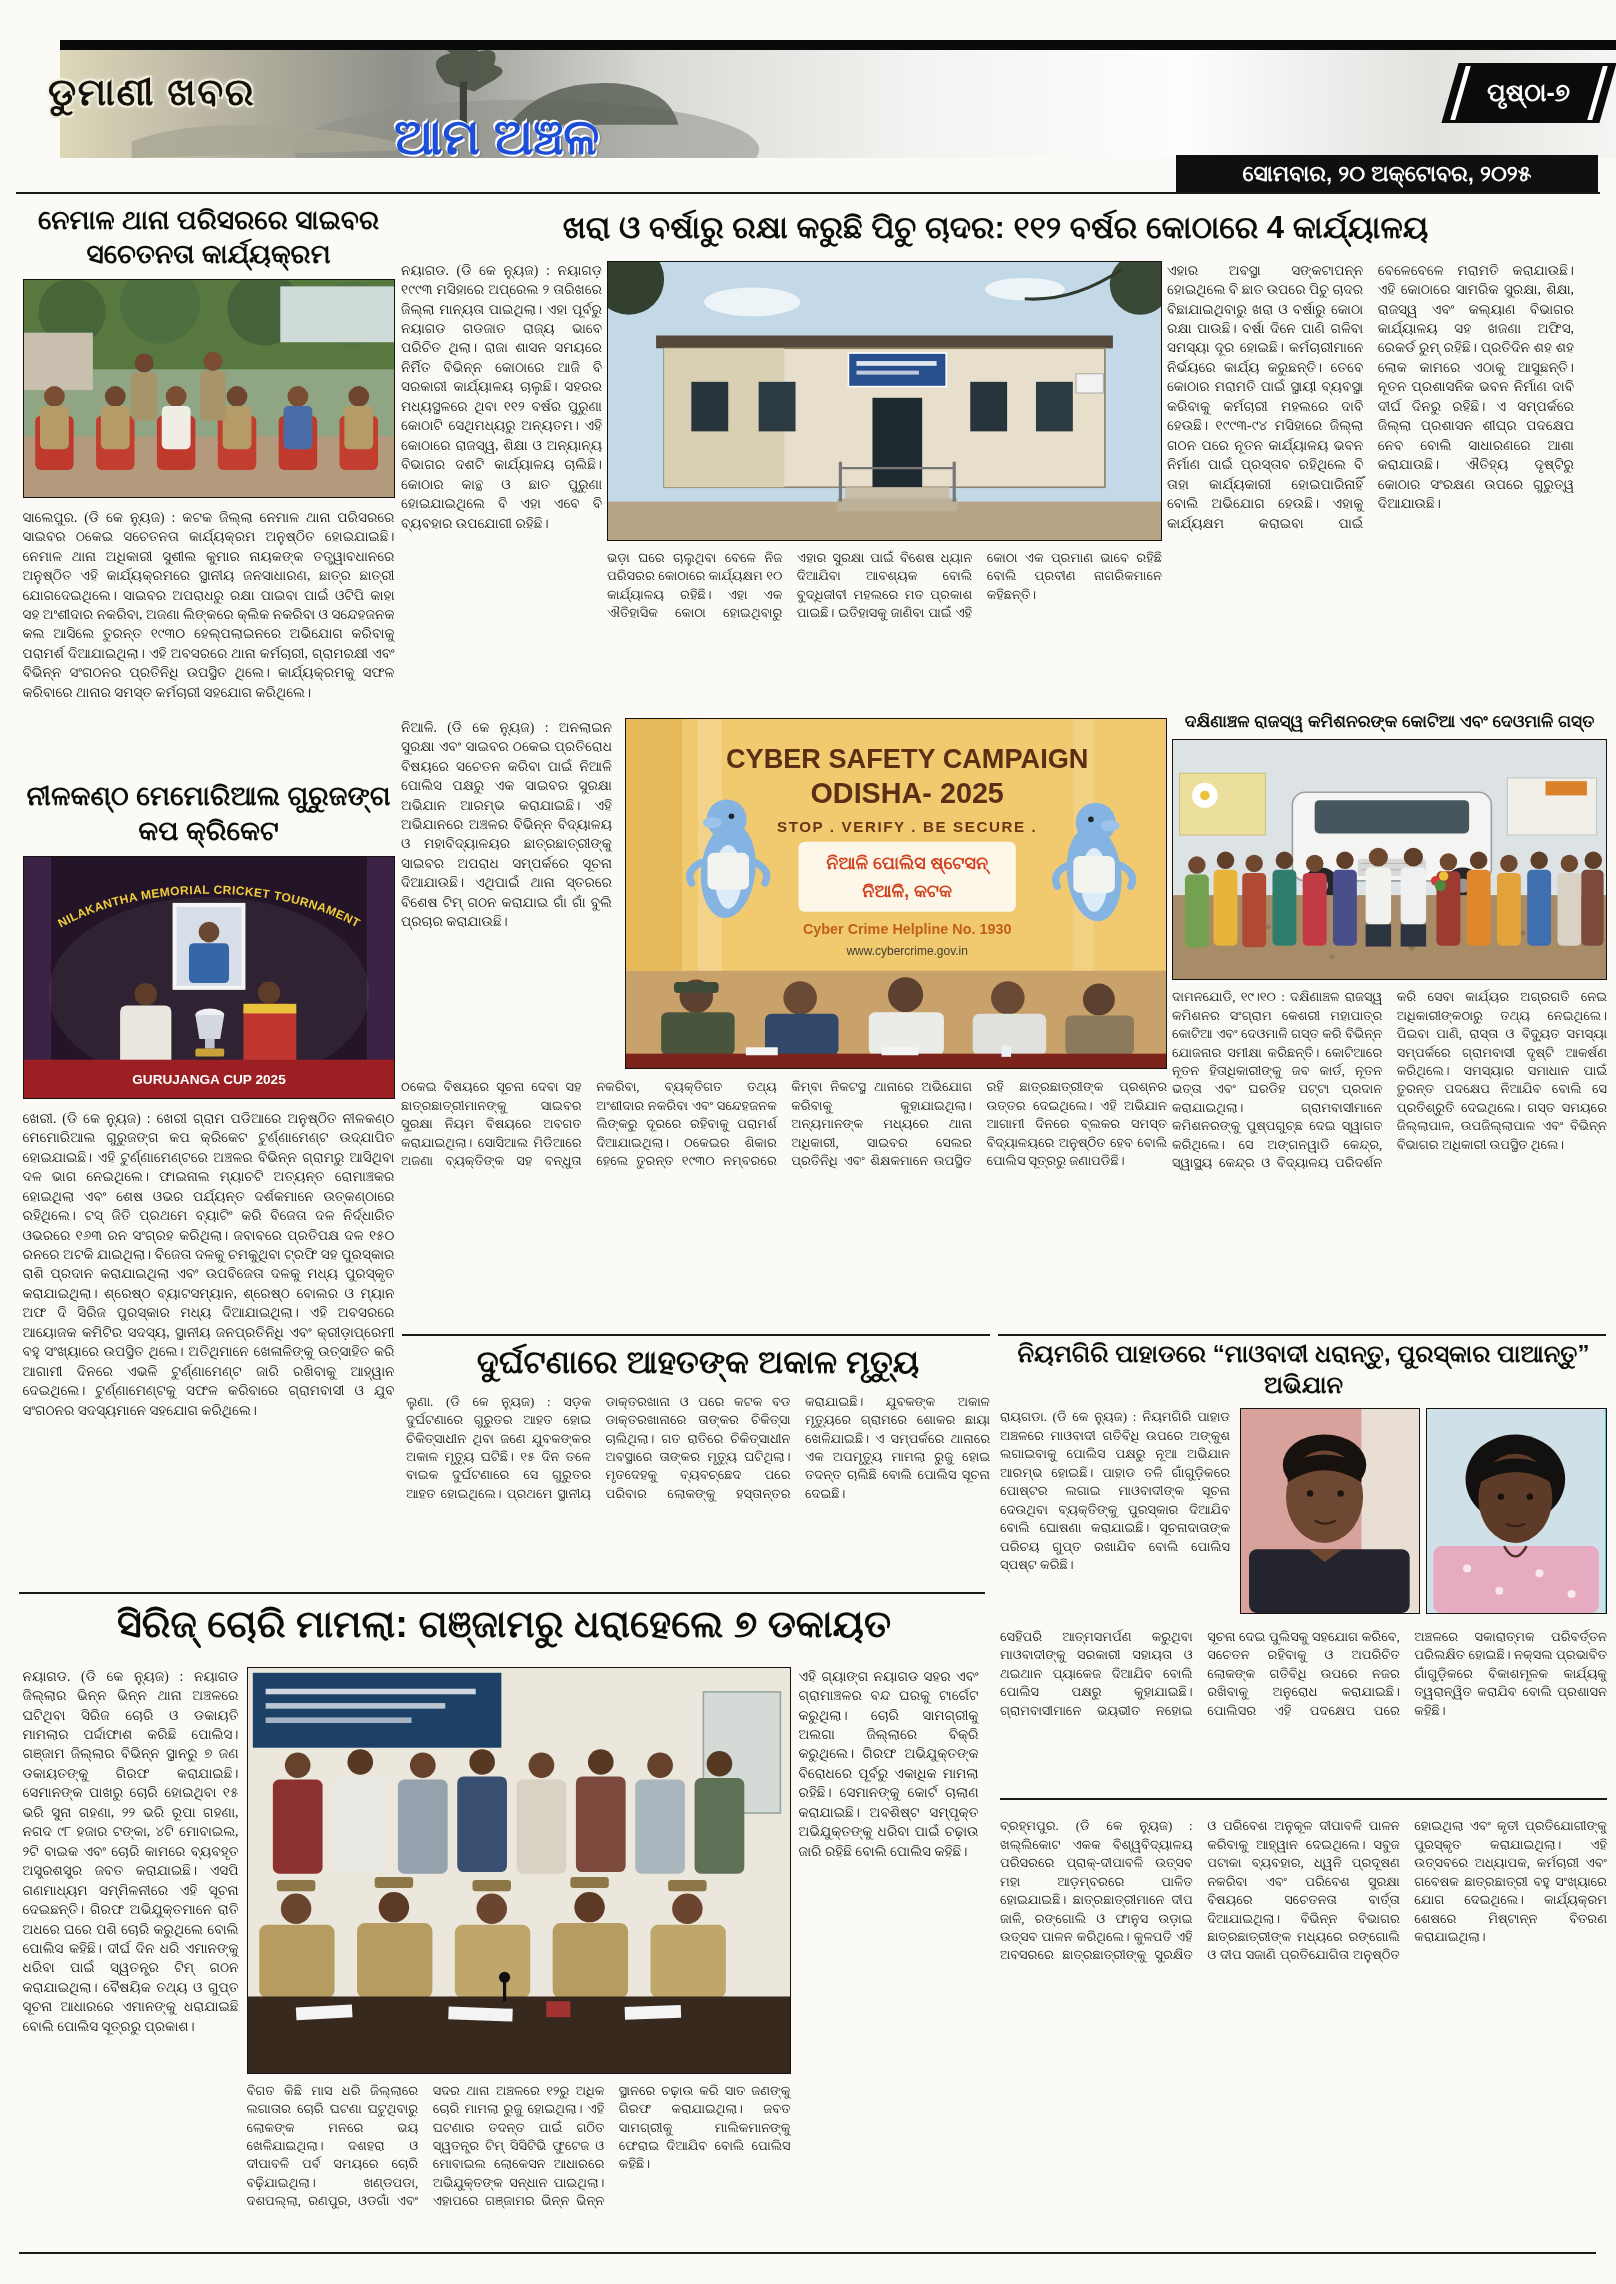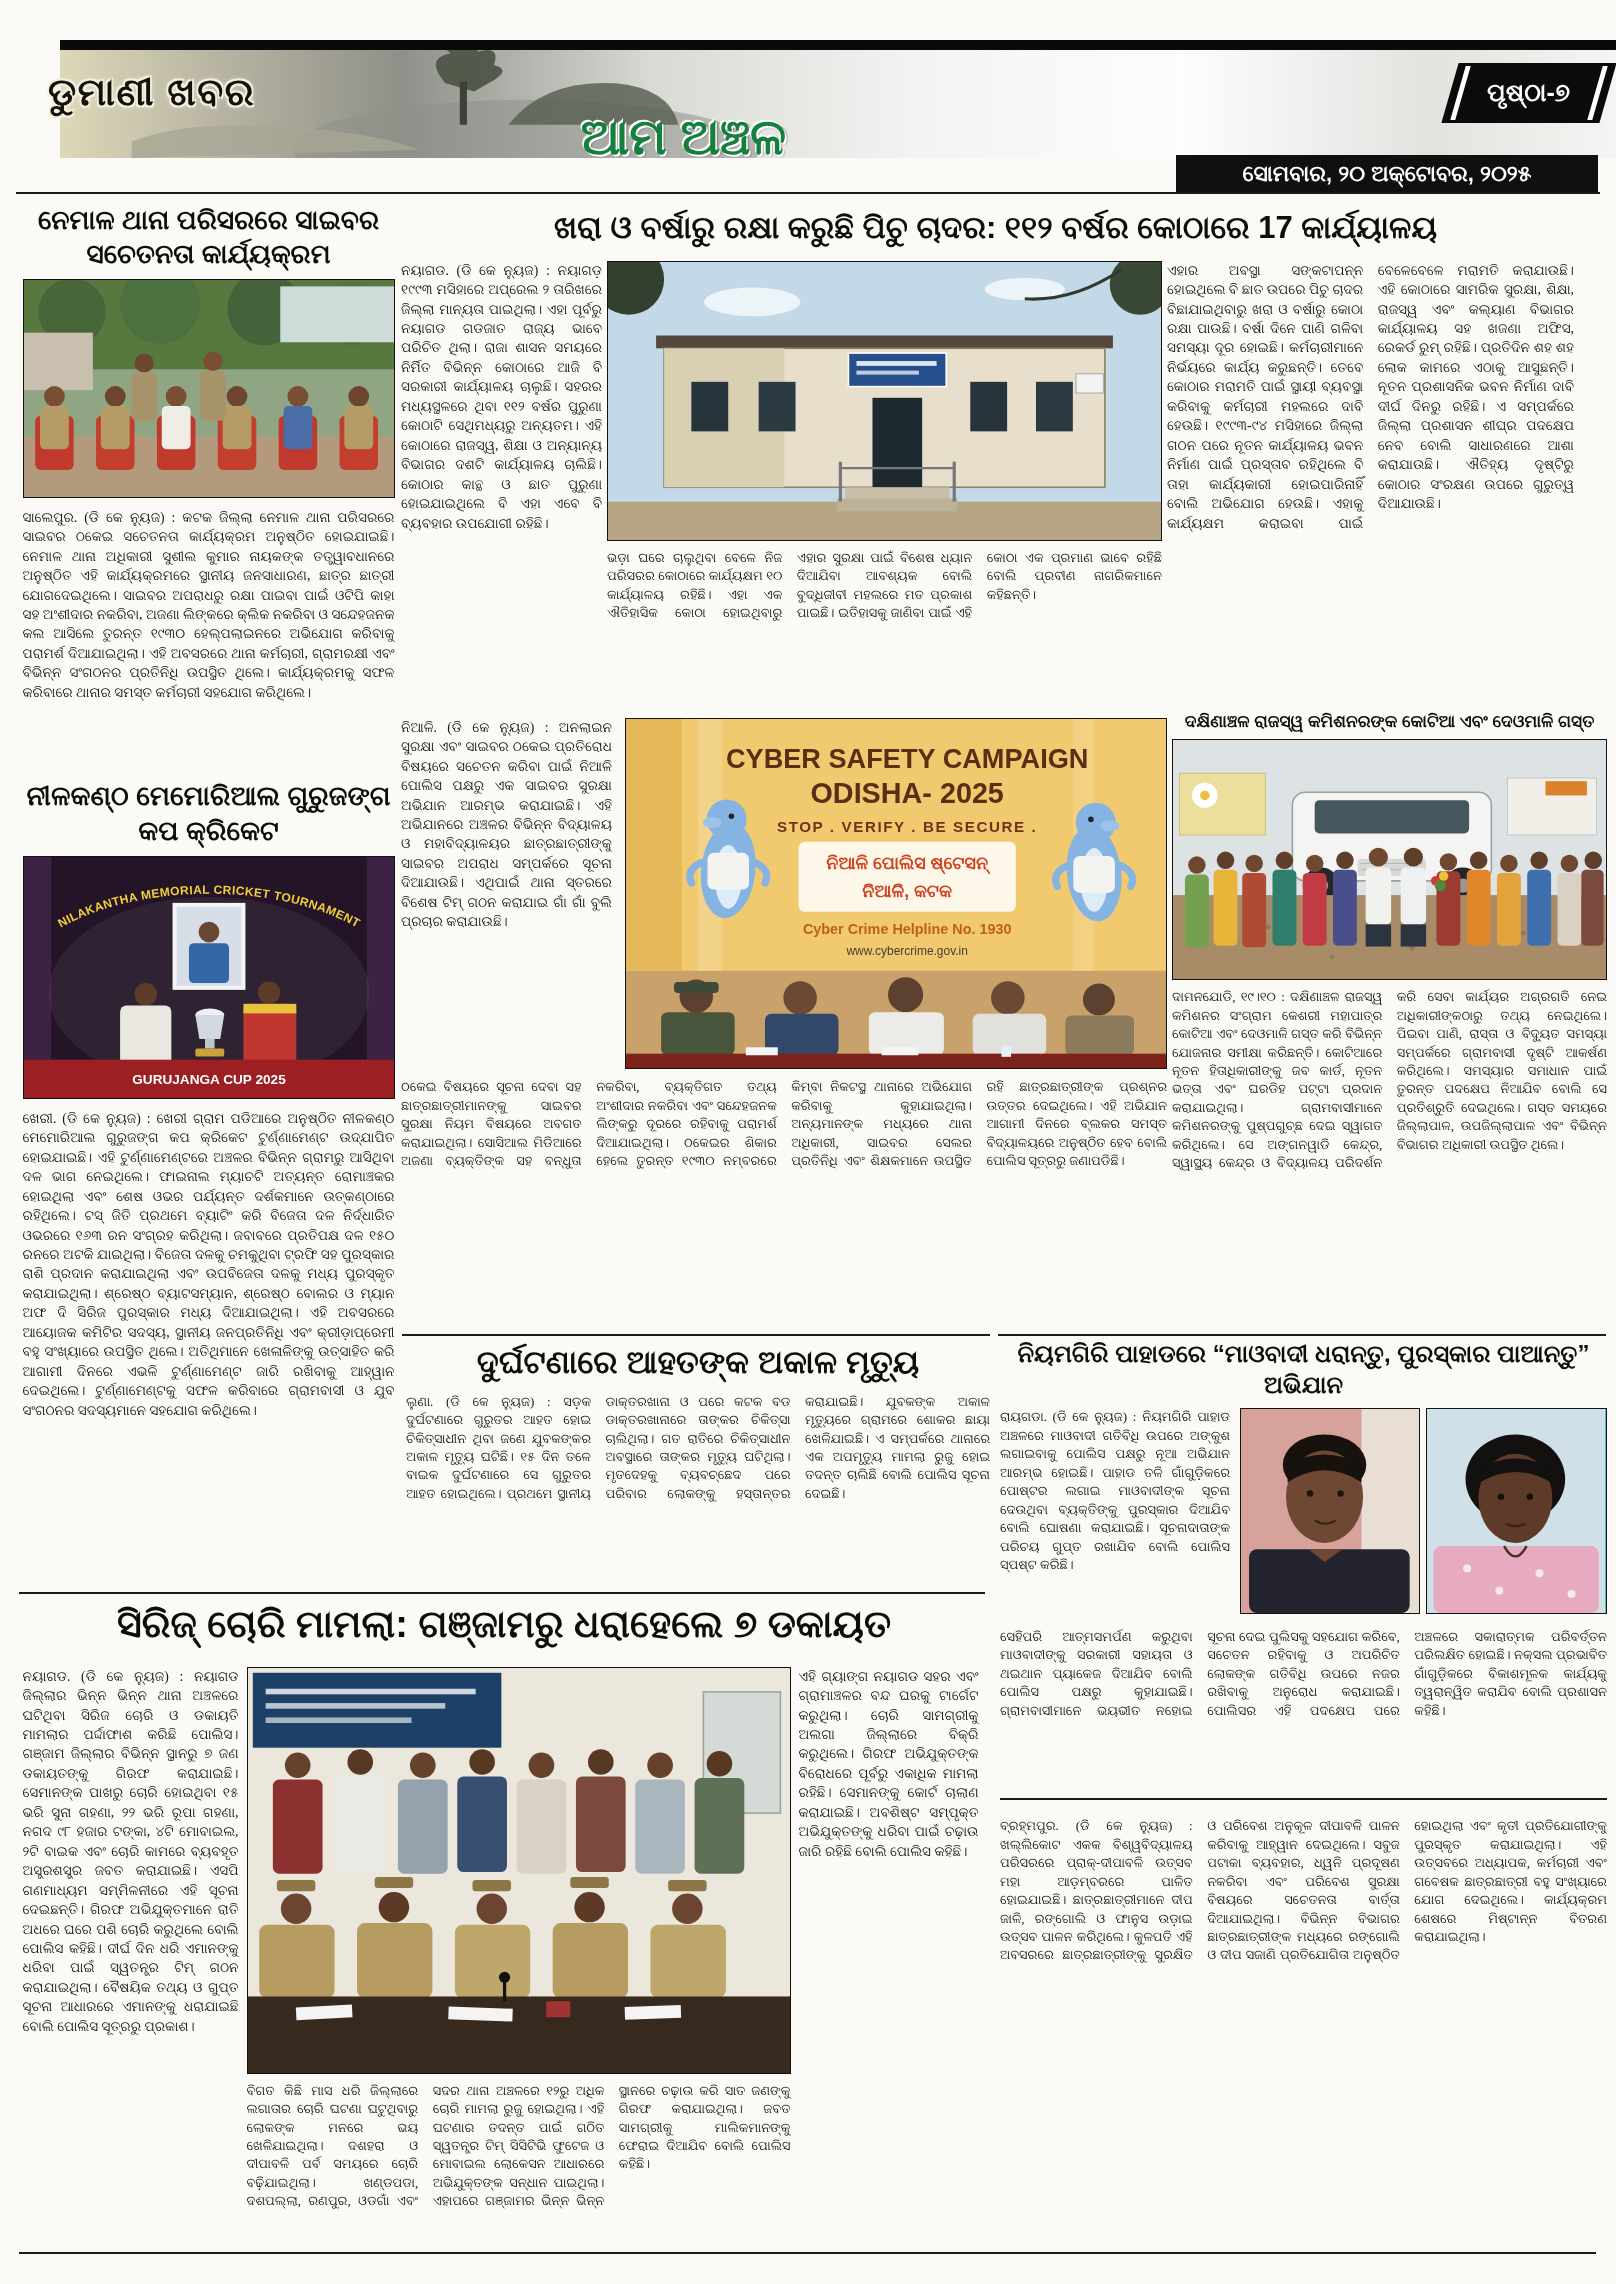--- a/index.html
+++ b/index.html
@@ -23,22 +23,22 @@
     border-top:10.5px solid #0a0a0a;
     background:linear-gradient(90deg,#ddd8b8 0%,#b9b4a2 10%,#8f9089 22%,#d9dad6 38%,#f3f3f1 55%,#fdfdfd 72%,#e2e2df 88%,#f5f5f3 100%)}
   .masthead{position:absolute;left:32px;top:37px;font-family:"Liberation Sans",sans-serif;
     font-size:38px;font-weight:800;letter-spacing:1.6px;color:#14110c;
     text-shadow:1.6px 1.6px 0 #f3efdd,-1.6px -1.6px 0 #f3efdd,1.6px -1.6px 0 #f3efdd,-1.6px 1.6px 0 #f3efdd,0 0 6.4px rgba(255,255,255,.8)}
   .pgbadge{position:absolute;right:24px;top:29px;width:158px;height:60px;background:#0b0b0b;
     transform:skewX(-16deg);display:flex;align-items:center;justify-content:center}
   .pgbadge:before,.pgbadge:after{content:"";position:absolute;top:3.2px;bottom:3.2px;width:4.8px;background:#fff}
   .pgbadge:before{left:8px}.pgbadge:after{right:8px}
   .pgbadge span{transform:skewX(16deg);color:#fff;font-family:"Liberation Sans",sans-serif;font-size:25px;font-weight:700}
-  .sectitle{position:absolute;left:378px;width:579px;top:74px;text-align:center;
-    font-family:"Liberation Sans",sans-serif;font-size:50px;font-weight:800;color:#15803d;
+  .sectitle{position:absolute;left:378px;width:579px;top:74px;text-align:left;
+    font-family:"Liberation Sans",sans-serif;font-size:50px;font-weight:800;color:#1d4ed8;
     text-shadow:1.6px 1.6px 0 #ffffff,-1.6px -1.6px 0 #ffffff, 2.4px 2.4px 1.6px rgba(0,0,0,.35)}
   .datebar{position:absolute;right:34px;top:121px;width:422px;height:37px;background:#101010;color:#fff;
     font-family:"Liberation Sans",sans-serif;font-size:22px;font-weight:700;text-align:center;line-height:37px}
   .vtick{position:absolute;right:11.3px;top:24px;width:3.2px;height:134px;background:#0a0a0a}
 
   .mugrow{display:flex;gap:6.4px}
   .mugrow .ph{flex:1}
 </style>
 </head>
 <body>
@@ -139,21 +139,21 @@
         <rect x="214" y="240" width="36" height="10" rx="2" fill="#caa23a"></rect>
       </g>
       <rect x="0" y="254" width="462" height="48" fill="#9c1f24"></rect>
       <text x="231" y="285" text-anchor="middle" font-family="Liberation Sans, sans-serif" font-size="17" font-weight="bold" fill="#ffffff">GURUJANGA CUP 2025</text>
     </svg>
   </div>
   <div class="bd" style="margin-top:9.7px;height:465px">ଖେରୀ. (ଡି କେ ନ୍ୟୁଜ) : ଖେରୀ ଗ୍ରାମ ପଡିଆରେ ଅନୁଷ୍ଠିତ ନୀଳକଣ୍ଠ ମେମୋରିଆଲ ଗୁରୁଜଙ୍ଗ କପ କ୍ରିକେଟ ଟୁର୍ଣ୍ଣାମେଣ୍ଟ ଉଦ୍ଯାପିତ ହୋଇଯାଇଛି। ଏହି ଟୁର୍ଣ୍ଣାମେଣ୍ଟରେ ଅଞ୍ଚଳର ବିଭିନ୍ନ ଗ୍ରାମରୁ ଆସିଥିବା ଦଳ ଭାଗ ନେଇଥିଲେ। ଫାଇନାଲ ମ୍ୟାଚଟି ଅତ୍ୟନ୍ତ ରୋମାଞ୍ଚକର ହୋଇଥିଲା ଏବଂ ଶେଷ ଓଭର ପର୍ଯ୍ୟନ୍ତ ଦର୍ଶକମାନେ ଉତ୍କଣ୍ଠାରେ ରହିଥିଲେ। ଟସ୍ ଜିତି ପ୍ରଥମେ ବ୍ୟାଟିଂ କରି ବିଜେତା ଦଳ ନିର୍ଦ୍ଧାରିତ ଓଭରରେ ୧୬୩ ରନ ସଂଗ୍ରହ କରିଥିଲା। ଜବାବରେ ପ୍ରତିପକ୍ଷ ଦଳ ୧୫୦ ରନରେ ଅଟକି ଯାଇଥିଲା। ବିଜେତା ଦଳକୁ ଚମକୁଥିବା ଟ୍ରଫି ସହ ପୁରସ୍କାର ରାଶି ପ୍ରଦାନ କରାଯାଇଥିଲା ଏବଂ ଉପବିଜେତା ଦଳକୁ ମଧ୍ୟ ପୁରସ୍କୃତ କରାଯାଇଥିଲା। ଶ୍ରେଷ୍ଠ ବ୍ୟାଟସମ୍ୟାନ, ଶ୍ରେଷ୍ଠ ବୋଲର ଓ ମ୍ୟାନ ଅଫ ଦି ସିରିଜ ପୁରସ୍କାର ମଧ୍ୟ ଦିଆଯାଇଥିଲା। ଏହି ଅବସରରେ ଆୟୋଜକ କମିଟିର ସଦସ୍ୟ, ସ୍ଥାନୀୟ ଜନପ୍ରତିନିଧି ଏବଂ କ୍ରୀଡ଼ାପ୍ରେମୀ ବହୁ ସଂଖ୍ୟାରେ ଉପସ୍ଥିତ ଥିଲେ। ଅତିଥିମାନେ ଖେଳାଳିଙ୍କୁ ଉତ୍ସାହିତ କରି ଆଗାମୀ ଦିନରେ ଏଭଳି ଟୁର୍ଣ୍ଣାମେଣ୍ଟ ଜାରି ରଖିବାକୁ ଆହ୍ୱାନ ଦେଇଥିଲେ। ଟୁର୍ଣ୍ଣାମେଣ୍ଟକୁ ସଫଳ କରିବାରେ ଗ୍ରାମବାସୀ ଓ ଯୁବ ସଂଗଠନର ସଦସ୍ୟମାନେ ସହଯୋଗ କରିଥିଲେ।</div>
 </div>
 
 <div class="abs" style="left:401px;top:208px;width:1189px">
-  <div class="h" style="font-size:31px;white-space:nowrap">ଖରା ଓ ବର୍ଷାରୁ ରକ୍ଷା କରୁଛି ପିଚୁ ଚାଦର: ୧୧୨ ବର୍ଷର କୋଠାରେ 17 କାର୍ଯ୍ୟାଳୟ</div>
+  <div class="h" style="font-size:31px;white-space:nowrap">ଖରା ଓ ବର୍ଷାରୁ ରକ୍ଷା କରୁଛି ପିଚୁ ଚାଦର: ୧୧୨ ବର୍ଷର କୋଠାରେ 4 କାର୍ଯ୍ୟାଳୟ</div>
   <div style="display:flex;gap:5px;margin-top:13px">
     <div class="bd" style="width:201px;height:447px">ନୟାଗଡ. (ଡି କେ ନ୍ୟୁଜ) : ନୟାଗଡ଼ ୧୯୯୩ ମସିହାରେ ଅପ୍ରେଲ ୨ ତାରିଖରେ ଜିଲ୍ଲା ମାନ୍ୟତା ପାଇଥିଲା। ଏହା ପୂର୍ବରୁ ନୟାଗଡ ଗଡଜାତ ରାଜ୍ୟ ଭାବେ ପରିଚିତ ଥିଲା। ରାଜା ଶାସନ ସମୟରେ ନିର୍ମିତ ବିଭିନ୍ନ କୋଠାରେ ଆଜି ବି ସରକାରୀ କାର୍ଯ୍ୟାଳୟ ଚାଲୁଛି। ସହରର ମଧ୍ୟସ୍ଥଳରେ ଥିବା ୧୧୨ ବର୍ଷର ପୁରୁଣା କୋଠାଟି ସେଥିମଧ୍ୟରୁ ଅନ୍ୟତମ। ଏହି କୋଠାରେ ରାଜସ୍ୱ, ଶିକ୍ଷା ଓ ଅନ୍ୟାନ୍ୟ ବିଭାଗର ଦଶଟି କାର୍ଯ୍ୟାଳୟ ଚାଲିଛି। କୋଠାର କାନ୍ଥ ଓ ଛାତ ପୁରୁଣା ହୋଇଯାଇଥିଲେ ବି ଏହା ଏବେ ବି ବ୍ୟବହାର ଉପଯୋଗୀ ରହିଛି।</div>
     <div style="width:555px">
       <div class="ph" style="height:280px">
         <svg viewBox="0 0 690 348" preserveAspectRatio="none">
           <rect width="690" height="348" fill="#c3d9e8"></rect>
           <ellipse cx="180" cy="50" rx="60" ry="18" fill="#ffffff" opacity=".7"></ellipse>
           <ellipse cx="520" cy="34" rx="50" ry="14" fill="#ffffff" opacity=".7"></ellipse>
           <circle cx="26" cy="22" r="44" fill="#33402f"></circle>
             <circle cx="664" cy="28" r="38" fill="#3a4836"></circle>

